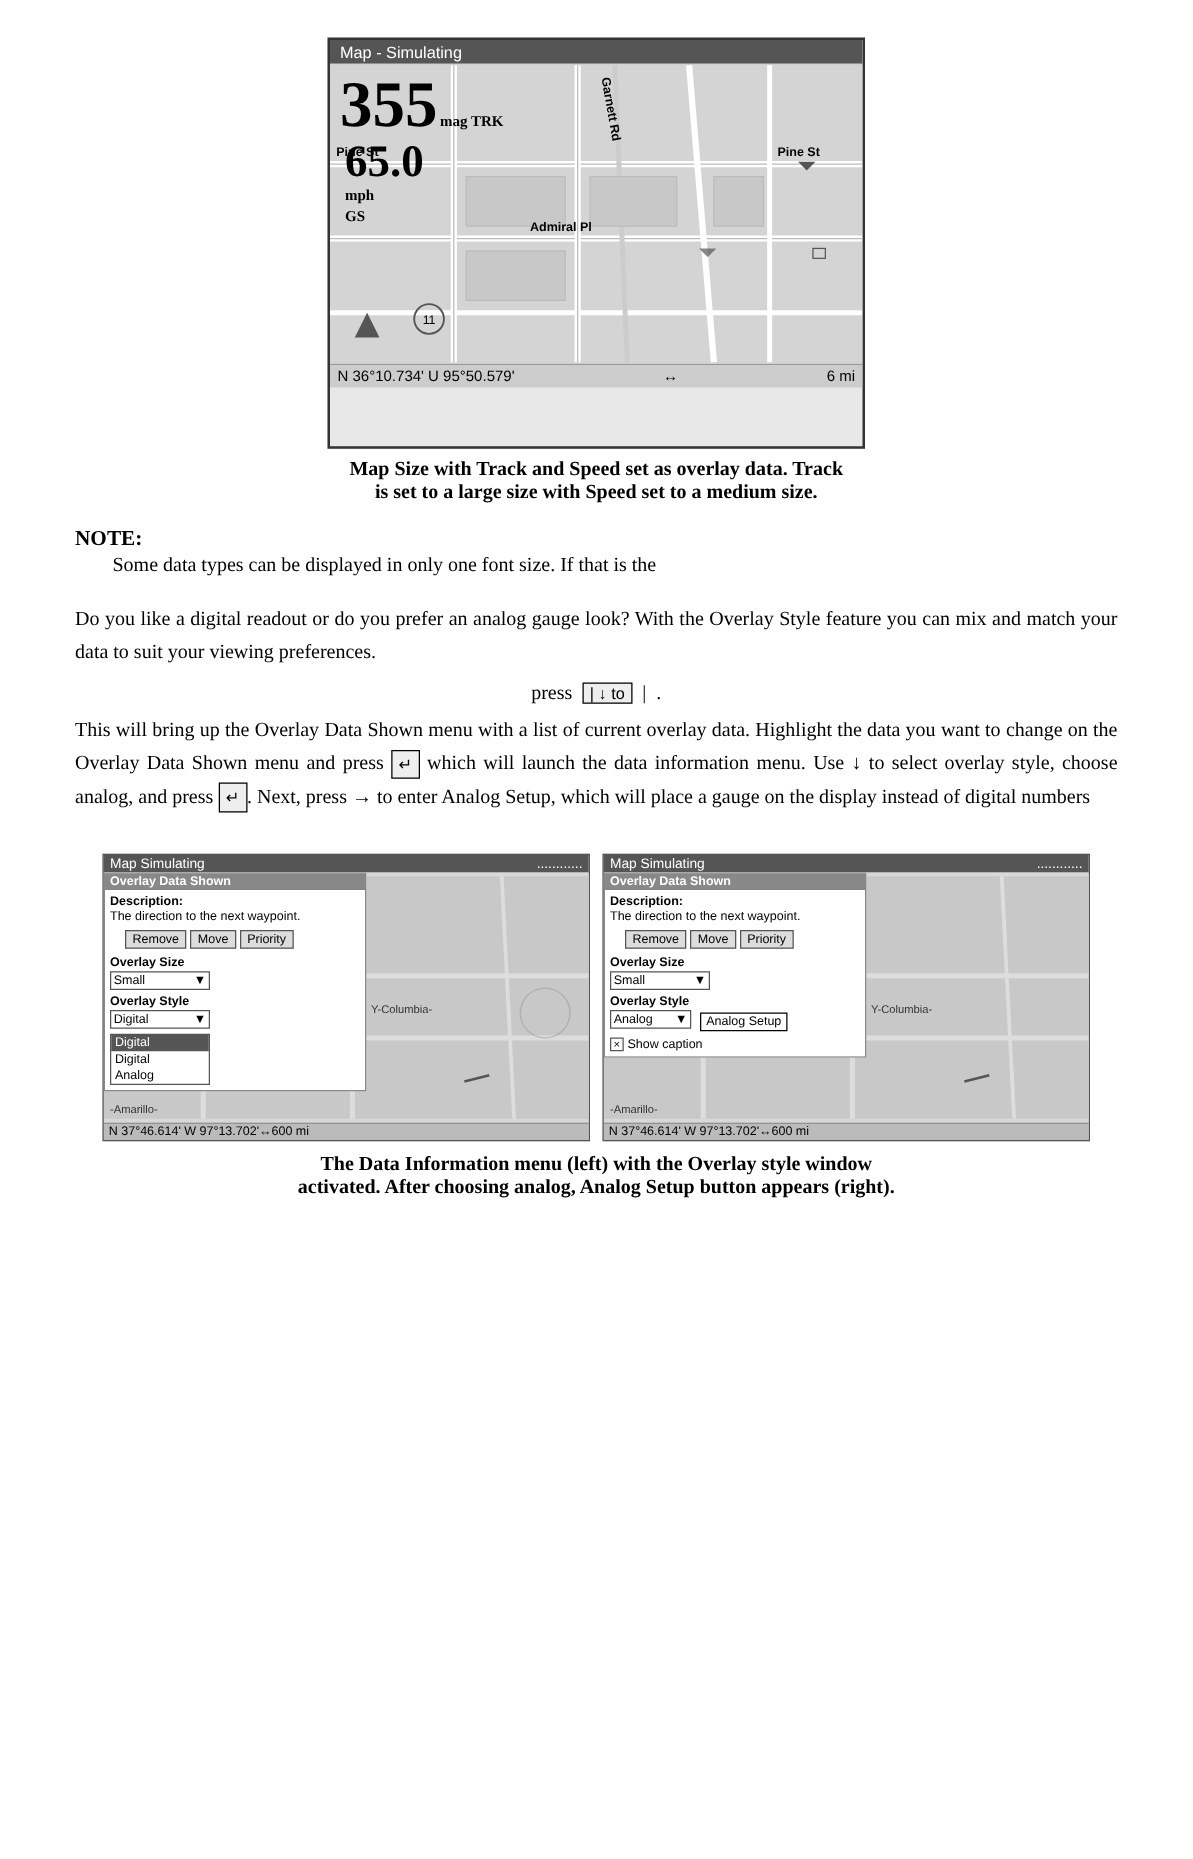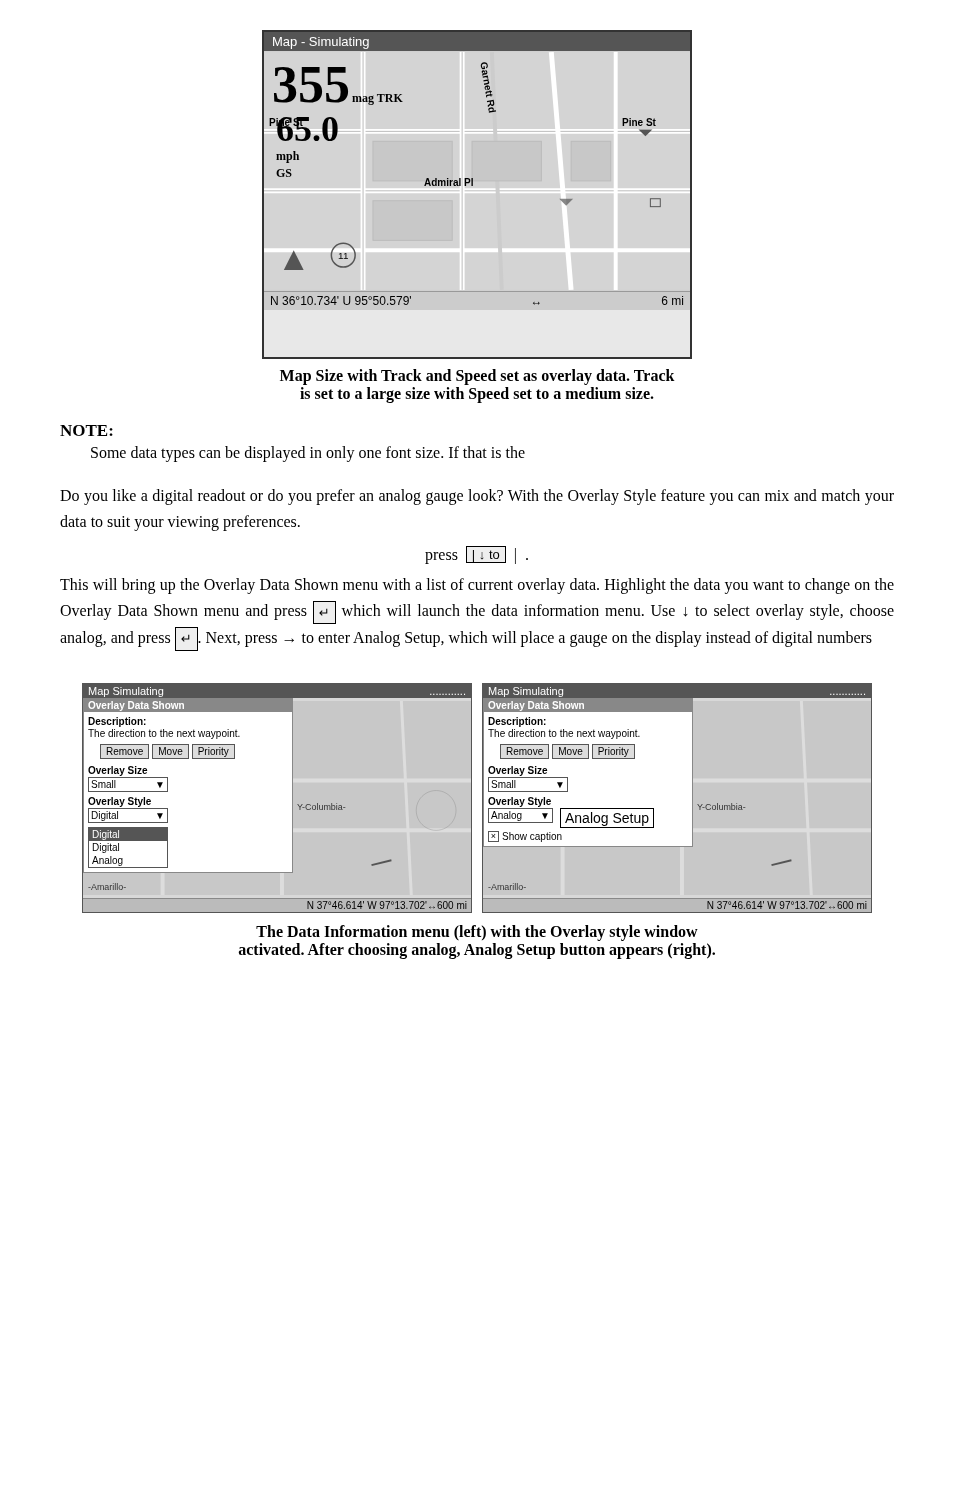--- a/index.html
+++ b/index.html
@@ -227,28 +227,28 @@
     .ods-dropdown-item.selected {
       background: #555;
       color: #fff;
     }
     .map-bottom-bar {
       background: #bbb;
       border-top: 1px solid #888;
       font-size: 10px;
       padding: 1px 4px;
       display: flex;
-      justify-content: flex-end;
+      justify-content: flex-start;
     }
 
     
     .analog-setup-btn {
       background: #fff;
       border: 1px solid #000;
-      font-size: 14px;
+      font-size: 10px;
       padding: 1px 4px;
       display: inline-block;
       margin-left: 4px;
     }
     .show-caption {
       display: flex;
       align-items: center;
       gap: 3px;
       font-size: 10px;
       margin-top: 3px;

